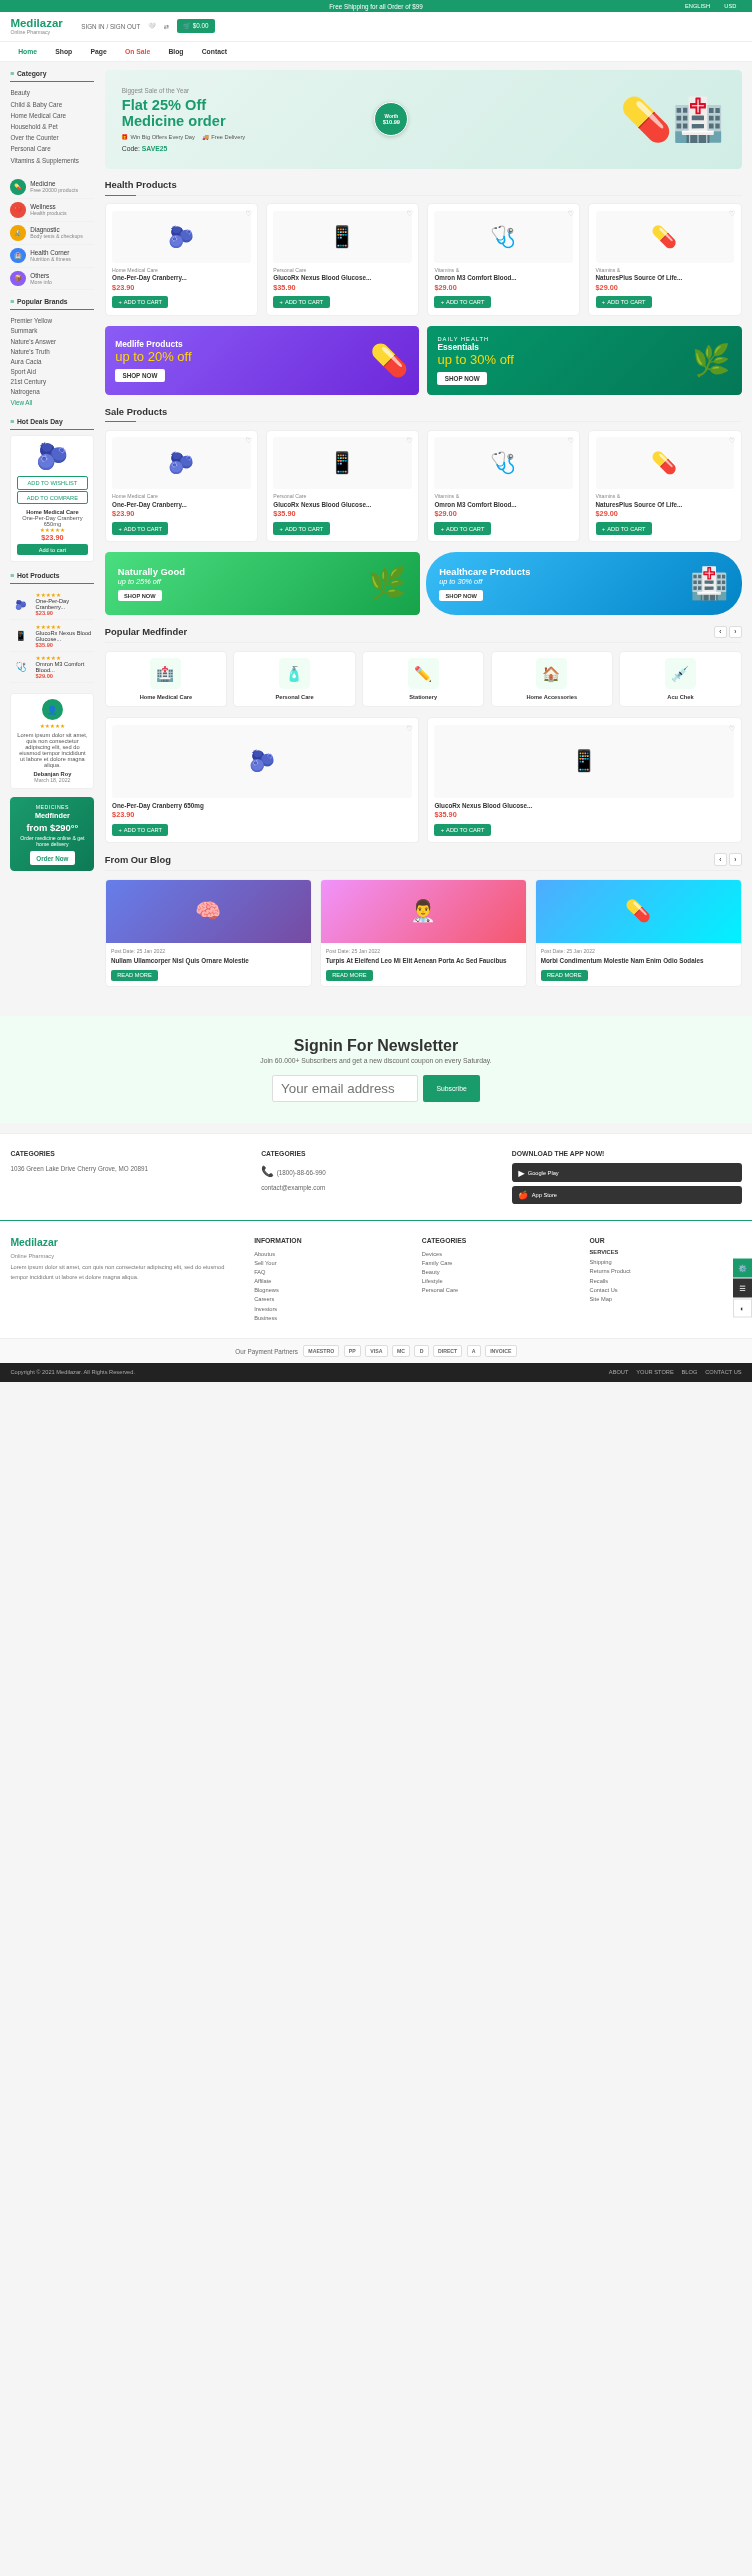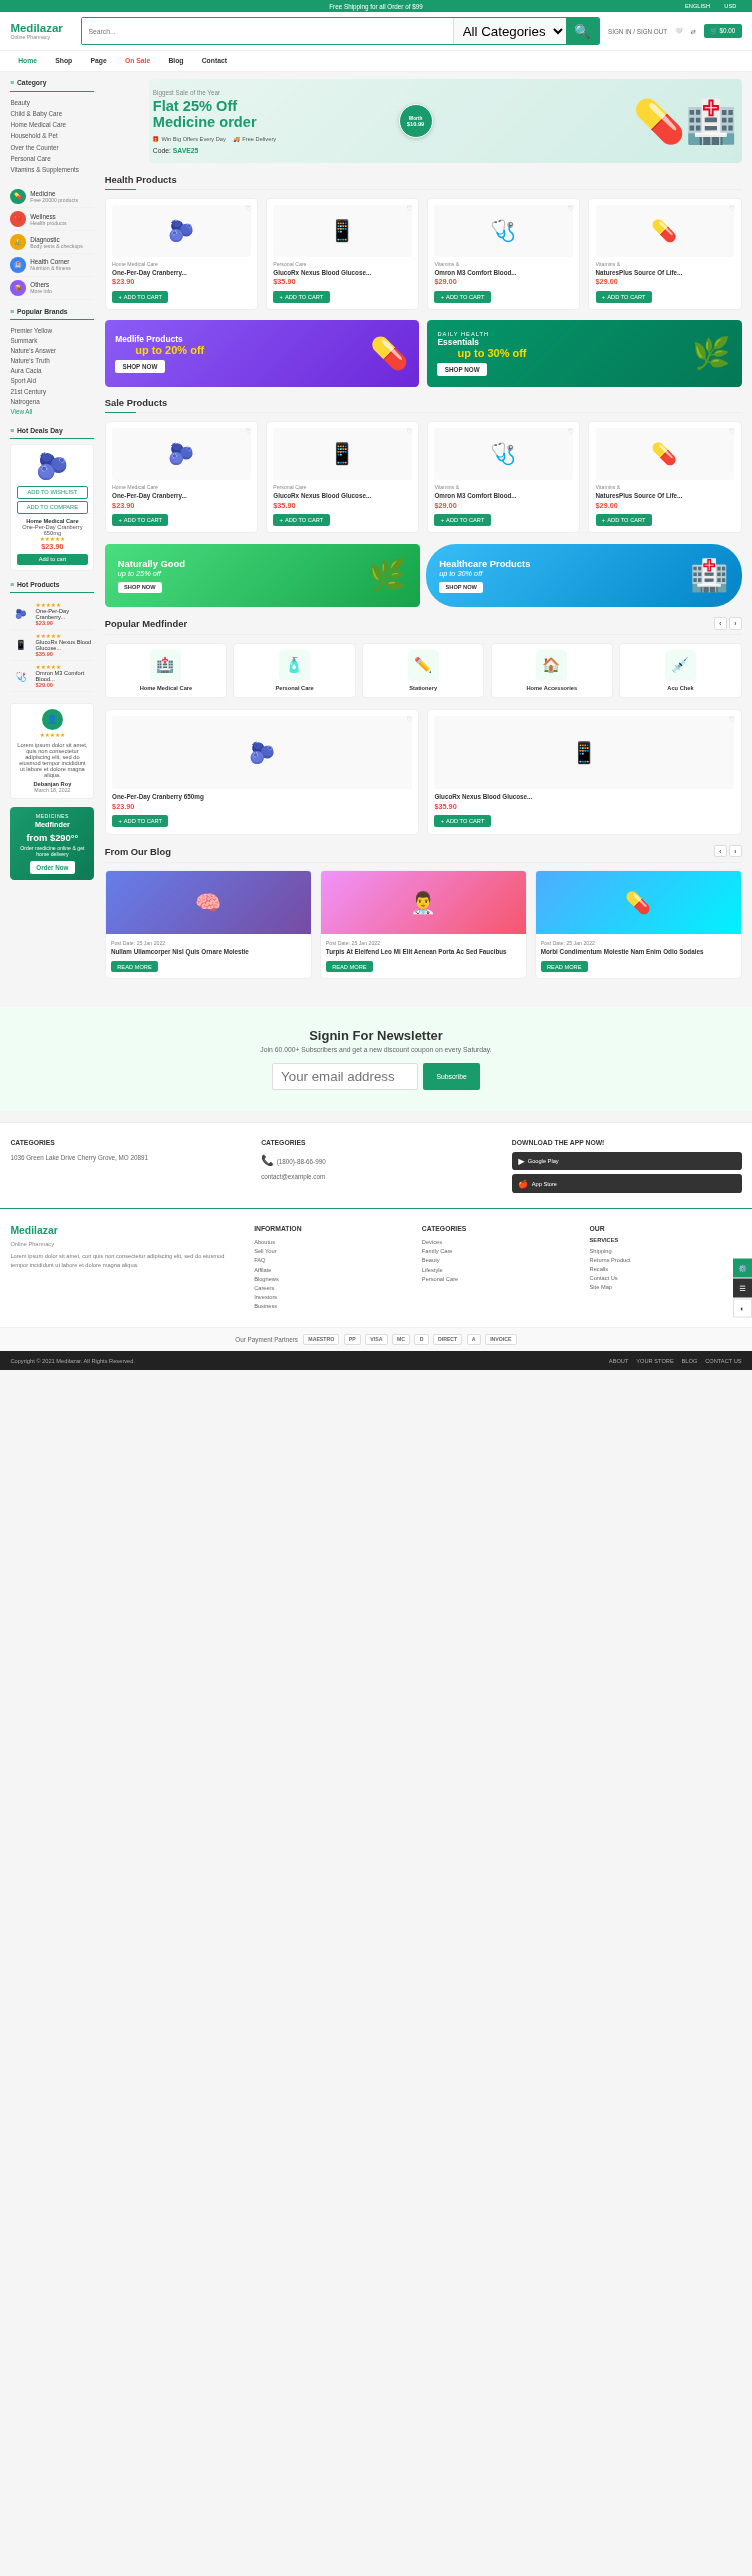--- a/index.html
+++ b/index.html
@@ -64,21 +64,21 @@
     .reviewer-avatar { width: 21px; height: 21px; background: #1a9b6c; border-radius: 50%; display: flex; align-items: center; justify-content: center; color: #fff; font-size: 8.4px; margin: 0 auto 2.6px; }
     
     
     .medfinder-box { background: linear-gradient(135deg, #1a9b6c, #0d7a55); border-radius: 4.2px; padding: 6.3px; color: #fff; text-align: center; }
     .medfinder-box h4 { font-size: 7.3px; margin-bottom: 1.6px; }
     .medfinder-box .price { font-size: 10.4px; font-weight: bold; }
     .medfinder-box p { font-size: 5.2px; margin-bottom: 4.2px; }
     .medfinder-btn { background: #fff; color: #1a9b6c; border: none; padding: 3.1px 6.3px; border-radius: 2.1px; cursor: pointer; font-size: 6.3px; font-weight: bold; }
     
     
-    .hero-banner { background: linear-gradient(135deg, #e8f5f0, #d0ede5); border-radius: 4.2px; padding: 4px; display: flex; align-items: center; justify-content: space-between; margin-bottom: 10.4px; position: relative; overflow: hidden; min-height: 84px; margin-left: 44px; }
+    .hero-banner { background: linear-gradient(135deg, #e8f5f0, #d0ede5); border-radius: 4.2px; padding: 17px; display: flex; align-items: center; justify-content: space-between; margin-bottom: 10.4px; position: relative; overflow: hidden; min-height: 84px; }
     .hero-text h2 { font-size: 14.6px; font-weight: bold; color: #333; }
     .hero-text h2 span { color: #1a9b6c; }
     
     
     .section-title { font-size: 9.4px; font-weight: 700; color: #333; margin-bottom: 7.8px; padding-bottom: 4.2px; border-bottom: 1px solid #eee; position: relative; }
     .section-title::after { content: ""; position: absolute; bottom: -1px; left: 0; width: 31px; height: 1px; background: #1a9b6c; }
     
     
     .product-grid { display: grid; grid-template-columns: repeat(4, 1fr); gap: 7.8px; margin-bottom: 10.4px; }
     .product-card { background: #fff; border: 0.5px solid #eee; border-radius: 4.2px; padding: 6.3px; position: relative; }
@@ -88,21 +88,21 @@
     .product-price { color: #e74c3c; font-weight: bold; font-size: 7.3px; }
     .add-to-cart-btn { background: #1a9b6c; color: #fff; border: none; padding: 3.1px 6.3px; border-radius: 2.1px; cursor: pointer; font-size: 5.7px; margin-top: 4.2px; display: flex; align-items: center; gap: 2.1px; }
     .wishlist-btn { position: absolute; top: 5.2px; right: 5.2px; background: none; border: none; cursor: pointer; color: #bbb; font-size: 7.3px; }
     
     
     .promo-row { display: grid; grid-template-columns: 1fr 1fr; gap: 7.8px; margin-bottom: 10.4px; }
     .promo-card { border-radius: 4.2px; padding: 10.4px; color: #fff; display: flex; justify-content: space-between; align-items: center; min-height: 52px; }
     .promo-card.purple { background: linear-gradient(135deg, #8b5cf6, #6d28d9); }
     .promo-card.green { background: linear-gradient(135deg, #059669, #047857); }
     .promo-title { font-size: 8.4px; font-weight: bold; }
-    .promo-sub { font-size: 11px; font-weight: bold; color: #ffd700; margin-left: 20px; }
+    .promo-sub { font-size: 13px; font-weight: normal; color: #ffd700; }
     .promo-btn { background: #fff; color: #333; border: none; padding: 3.1px 7.3px; border-radius: 2.1px; cursor: pointer; font-size: 6.3px; font-weight: bold; margin-top: 4.2px; display: inline-block; }
     
     
     .banner-row { display: grid; grid-template-columns: 1fr 1fr; gap: 6px; margin-bottom: 10.4px; }
     .banner-card { border-radius: 4.2px; padding: 10.4px 13px; color: #fff; display: flex; justify-content: space-between; align-items: center; min-height: 63px; position: relative; overflow: hidden; }
     .banner-card.natural { background: linear-gradient(135deg, #4ade80, #16a34a); }
     .banner-card.healthcare { background: linear-gradient(135deg, #38bdf8, #0284c7); border-radius: 30px; }
     .banner-card h3 { font-size: 9.4px; font-weight: bold; }
     .banner-card .off { font-size: 7.3px; font-style: italic; }
     .shop-now-btn { background: #fff; color: #333; border: none; padding: 2.6px 6.3px; border-radius: 2.1px; cursor: pointer; font-size: 5.7px; font-weight: bold; margin-top: 4.2px; display: inline-block; }
@@ -120,21 +120,21 @@
     .blog-grid { display: grid; grid-template-columns: repeat(3, 1fr); gap: 7.8px; margin-bottom: 10.4px; }
     .blog-card { background: #fff; border: 0.5px solid #eee; border-radius: 4.2px; overflow: hidden; }
     .blog-img { height: 63px; background: linear-gradient(135deg, #a8edea, #fed6e3); display: flex; align-items: center; justify-content: center; font-size: 21px; }
     .blog-content { padding: 5.2px; }
     .blog-date { font-size: 5.2px; color: #888; margin-bottom: 2.6px; }
     .blog-title { font-size: 6.3px; font-weight: 600; color: #333; margin-bottom: 4.2px; line-height: 1.4; }
     .read-more-btn { background: #1a9b6c; color: #fff; border: none; padding: 2.6px 6.3px; border-radius: 2.1px; cursor: pointer; font-size: 5.7px; }
     
     
     .newsletter { background: #f0fdf4; padding: 21px 10.4px; text-align: center; margin: 10.4px 0; }
-    .newsletter h3 { font-size: 13px; font-weight: bold; color: #333; margin-bottom: 2.6px; }
+    .newsletter h3 { font-size: 16px; font-weight: bold; color: #333; margin-bottom: 2.6px; }
     .newsletter p { color: #666; font-size: 6.8px; margin-bottom: 10.4px; }
     .newsletter-form { display: flex; justify-content: center; gap: 5.2px; flex-wrap: wrap; }
     .newsletter-form input { padding: 5.2px 7.8px; border: 0.5px solid #ddd; border-radius: 2.1px; width: 146px; outline: none; }
     .newsletter-btn { background: #1a9b6c; color: #fff; border: none; padding: 5.2px 13px; border-radius: 2.1px; cursor: pointer; font-size: 6.8px; }
     
     
     .footer-top { background: #fff; padding: 15.7px 10.4px; display: flex; gap: 21px; border-top: 0.5px solid #eee; }
     .footer-col { flex: 1; }
     .footer-col h4 { font-size: 6.8px; font-weight: 700; color: #333; margin-bottom: 6.3px; text-transform: uppercase; }
     .footer-col p, .footer-col li { font-size: 6.3px; color: #666; line-height: 1.8; }
@@ -193,27 +193,20 @@
 <div class="top-bar">
   <span>Free Shipping for all Order of $99</span>
   <span style="position:absolute; right: 42px; top: 2.6px; font-size:5.7px; color:#fff;">ENGLISH</span>
   <span style="position:absolute; right: 15.7px; top: 2.6px; font-size:5.7px; color:#fff;">USD</span>
 </div>
 
 <div class="header">
   <div class="logo">
     <span style="font-size:11.5px;font-weight:bold;color:#1a9b6c;">Medilazar</span>
     <span>Online Pharmacy</span>
-  </div>
-  <div class="search-bar">
-    <input type="text" placeholder="Search..." style="">
-    <select>
-      <option>All Categories</option>
-    </select>
-    <button>🔍</button>
   </div>
   <div class="header-right">
     <a href="#">SIGN IN / SIGN OUT</a>
     <span>🤍</span>
     <span>⇄</span>
     <span class="cart-btn">🛒 <span>$0.00</span></span>
   </div>
 </div>
 
 <nav class="nav">

